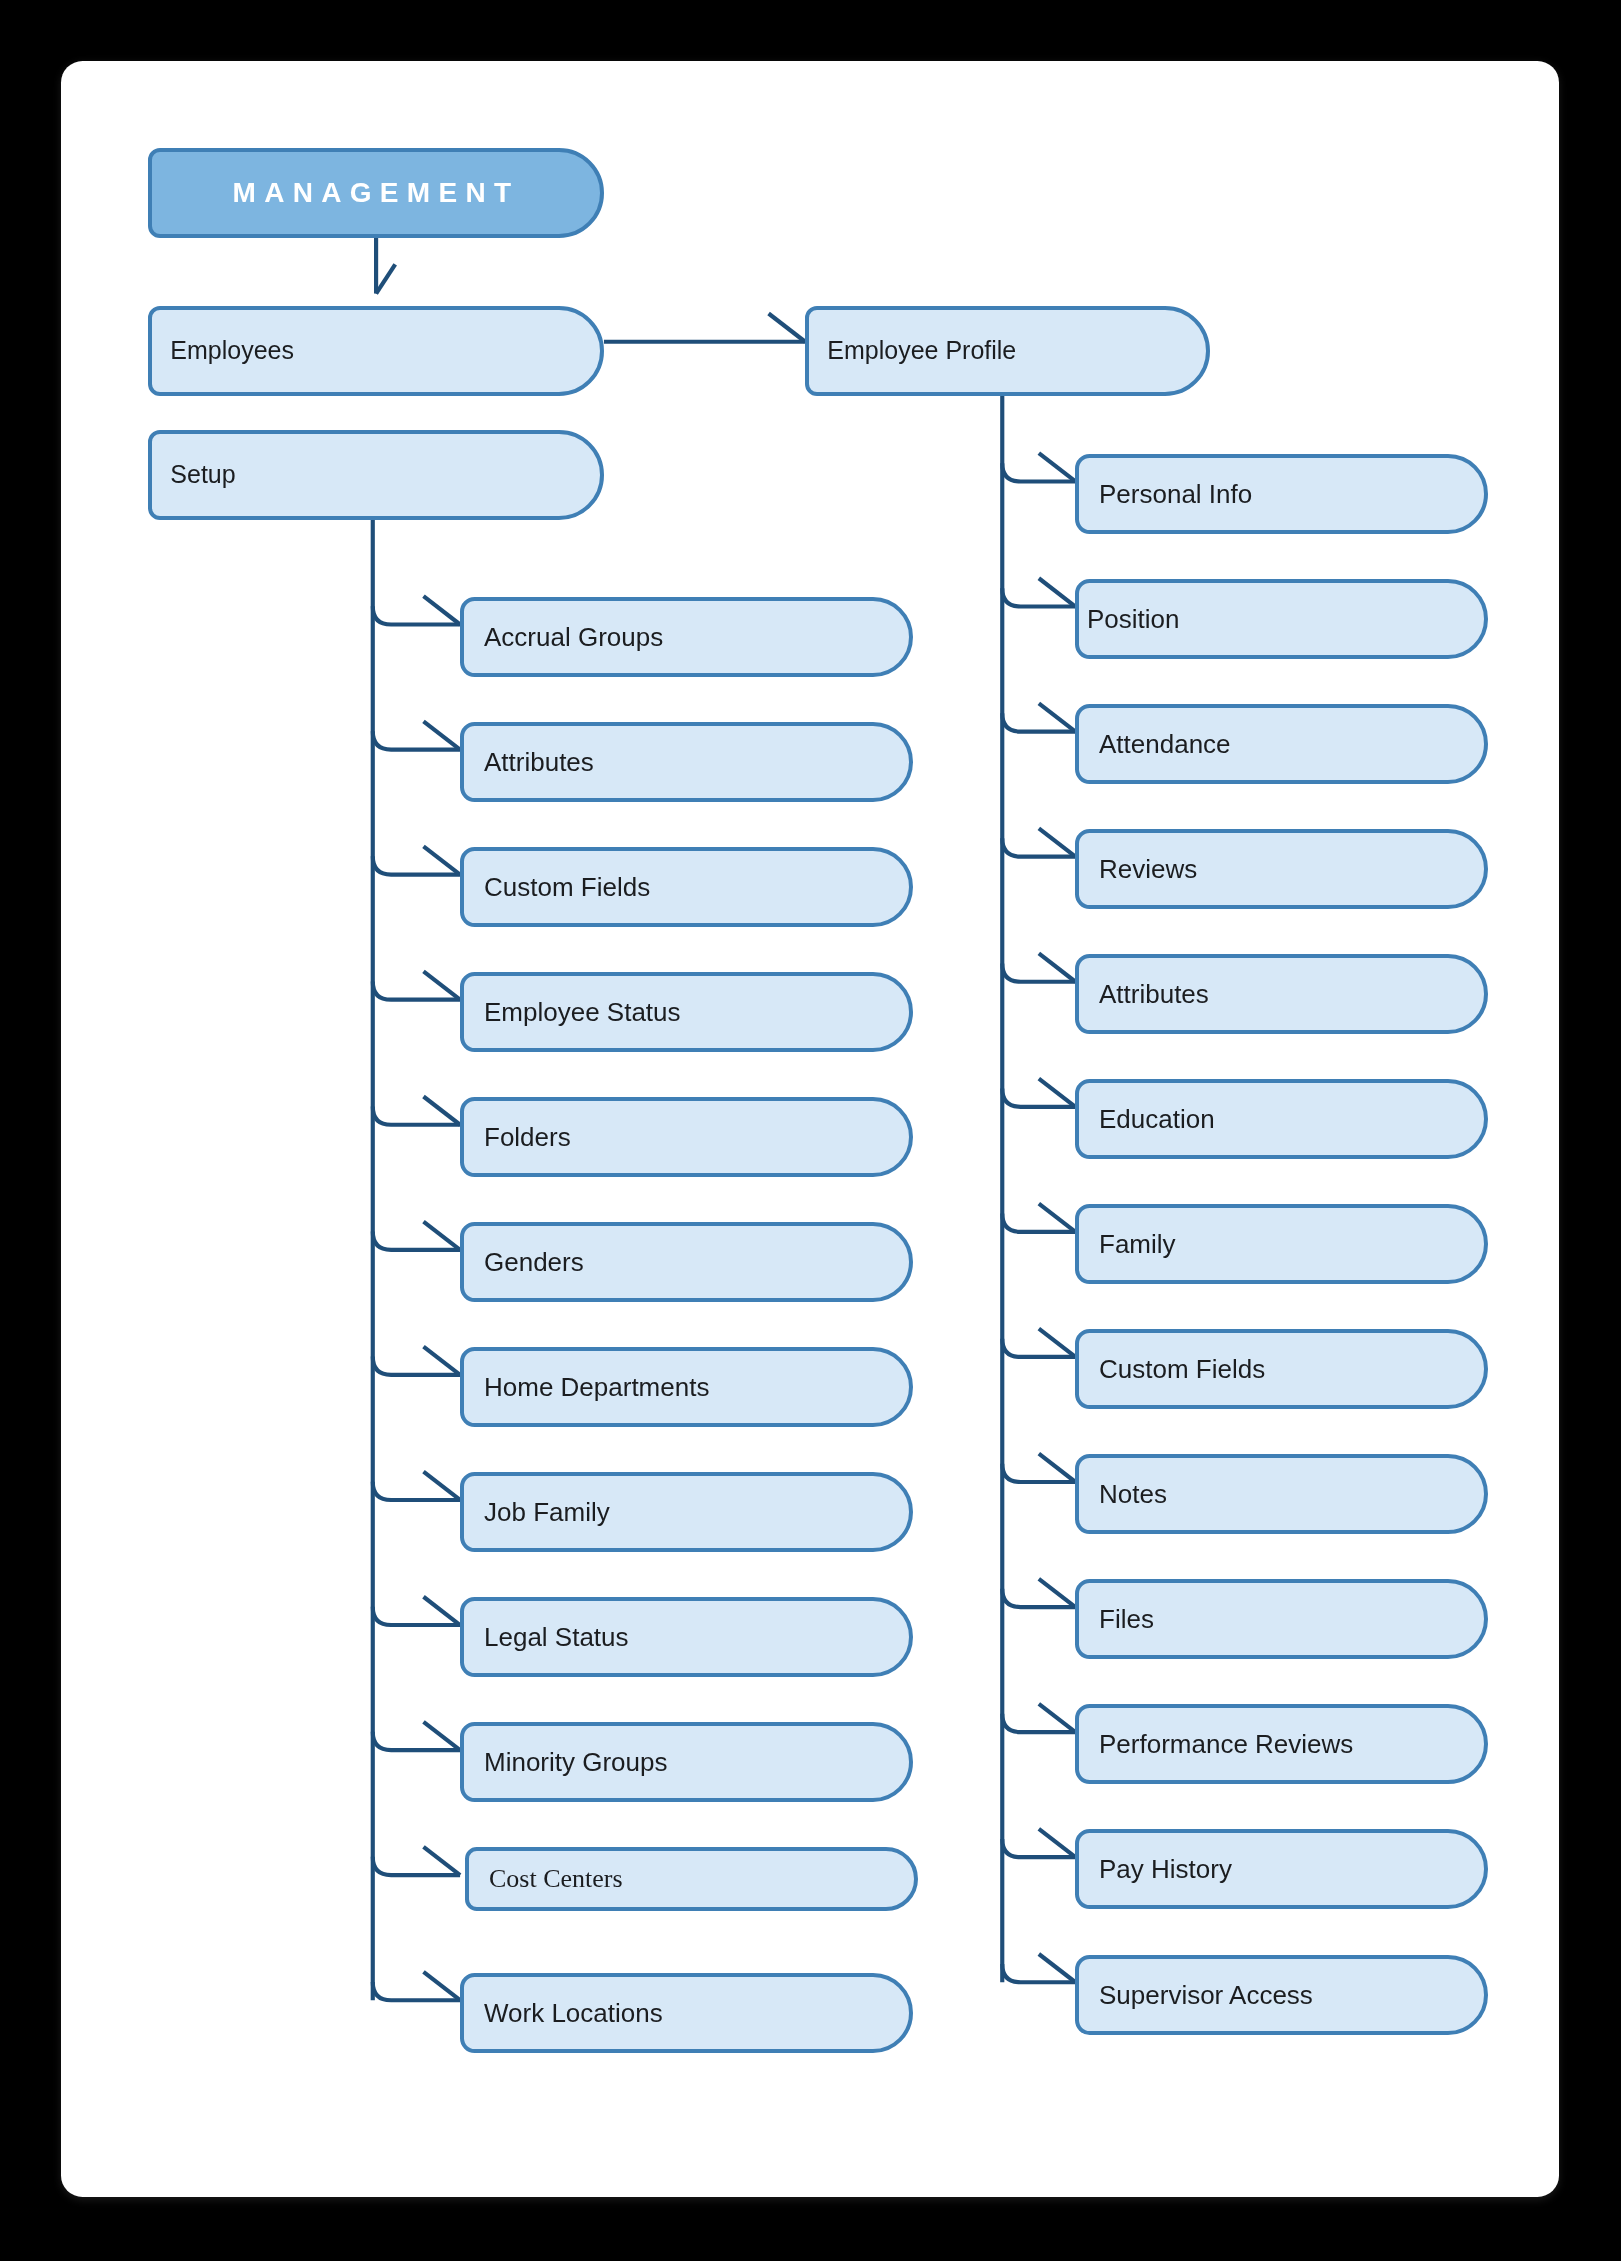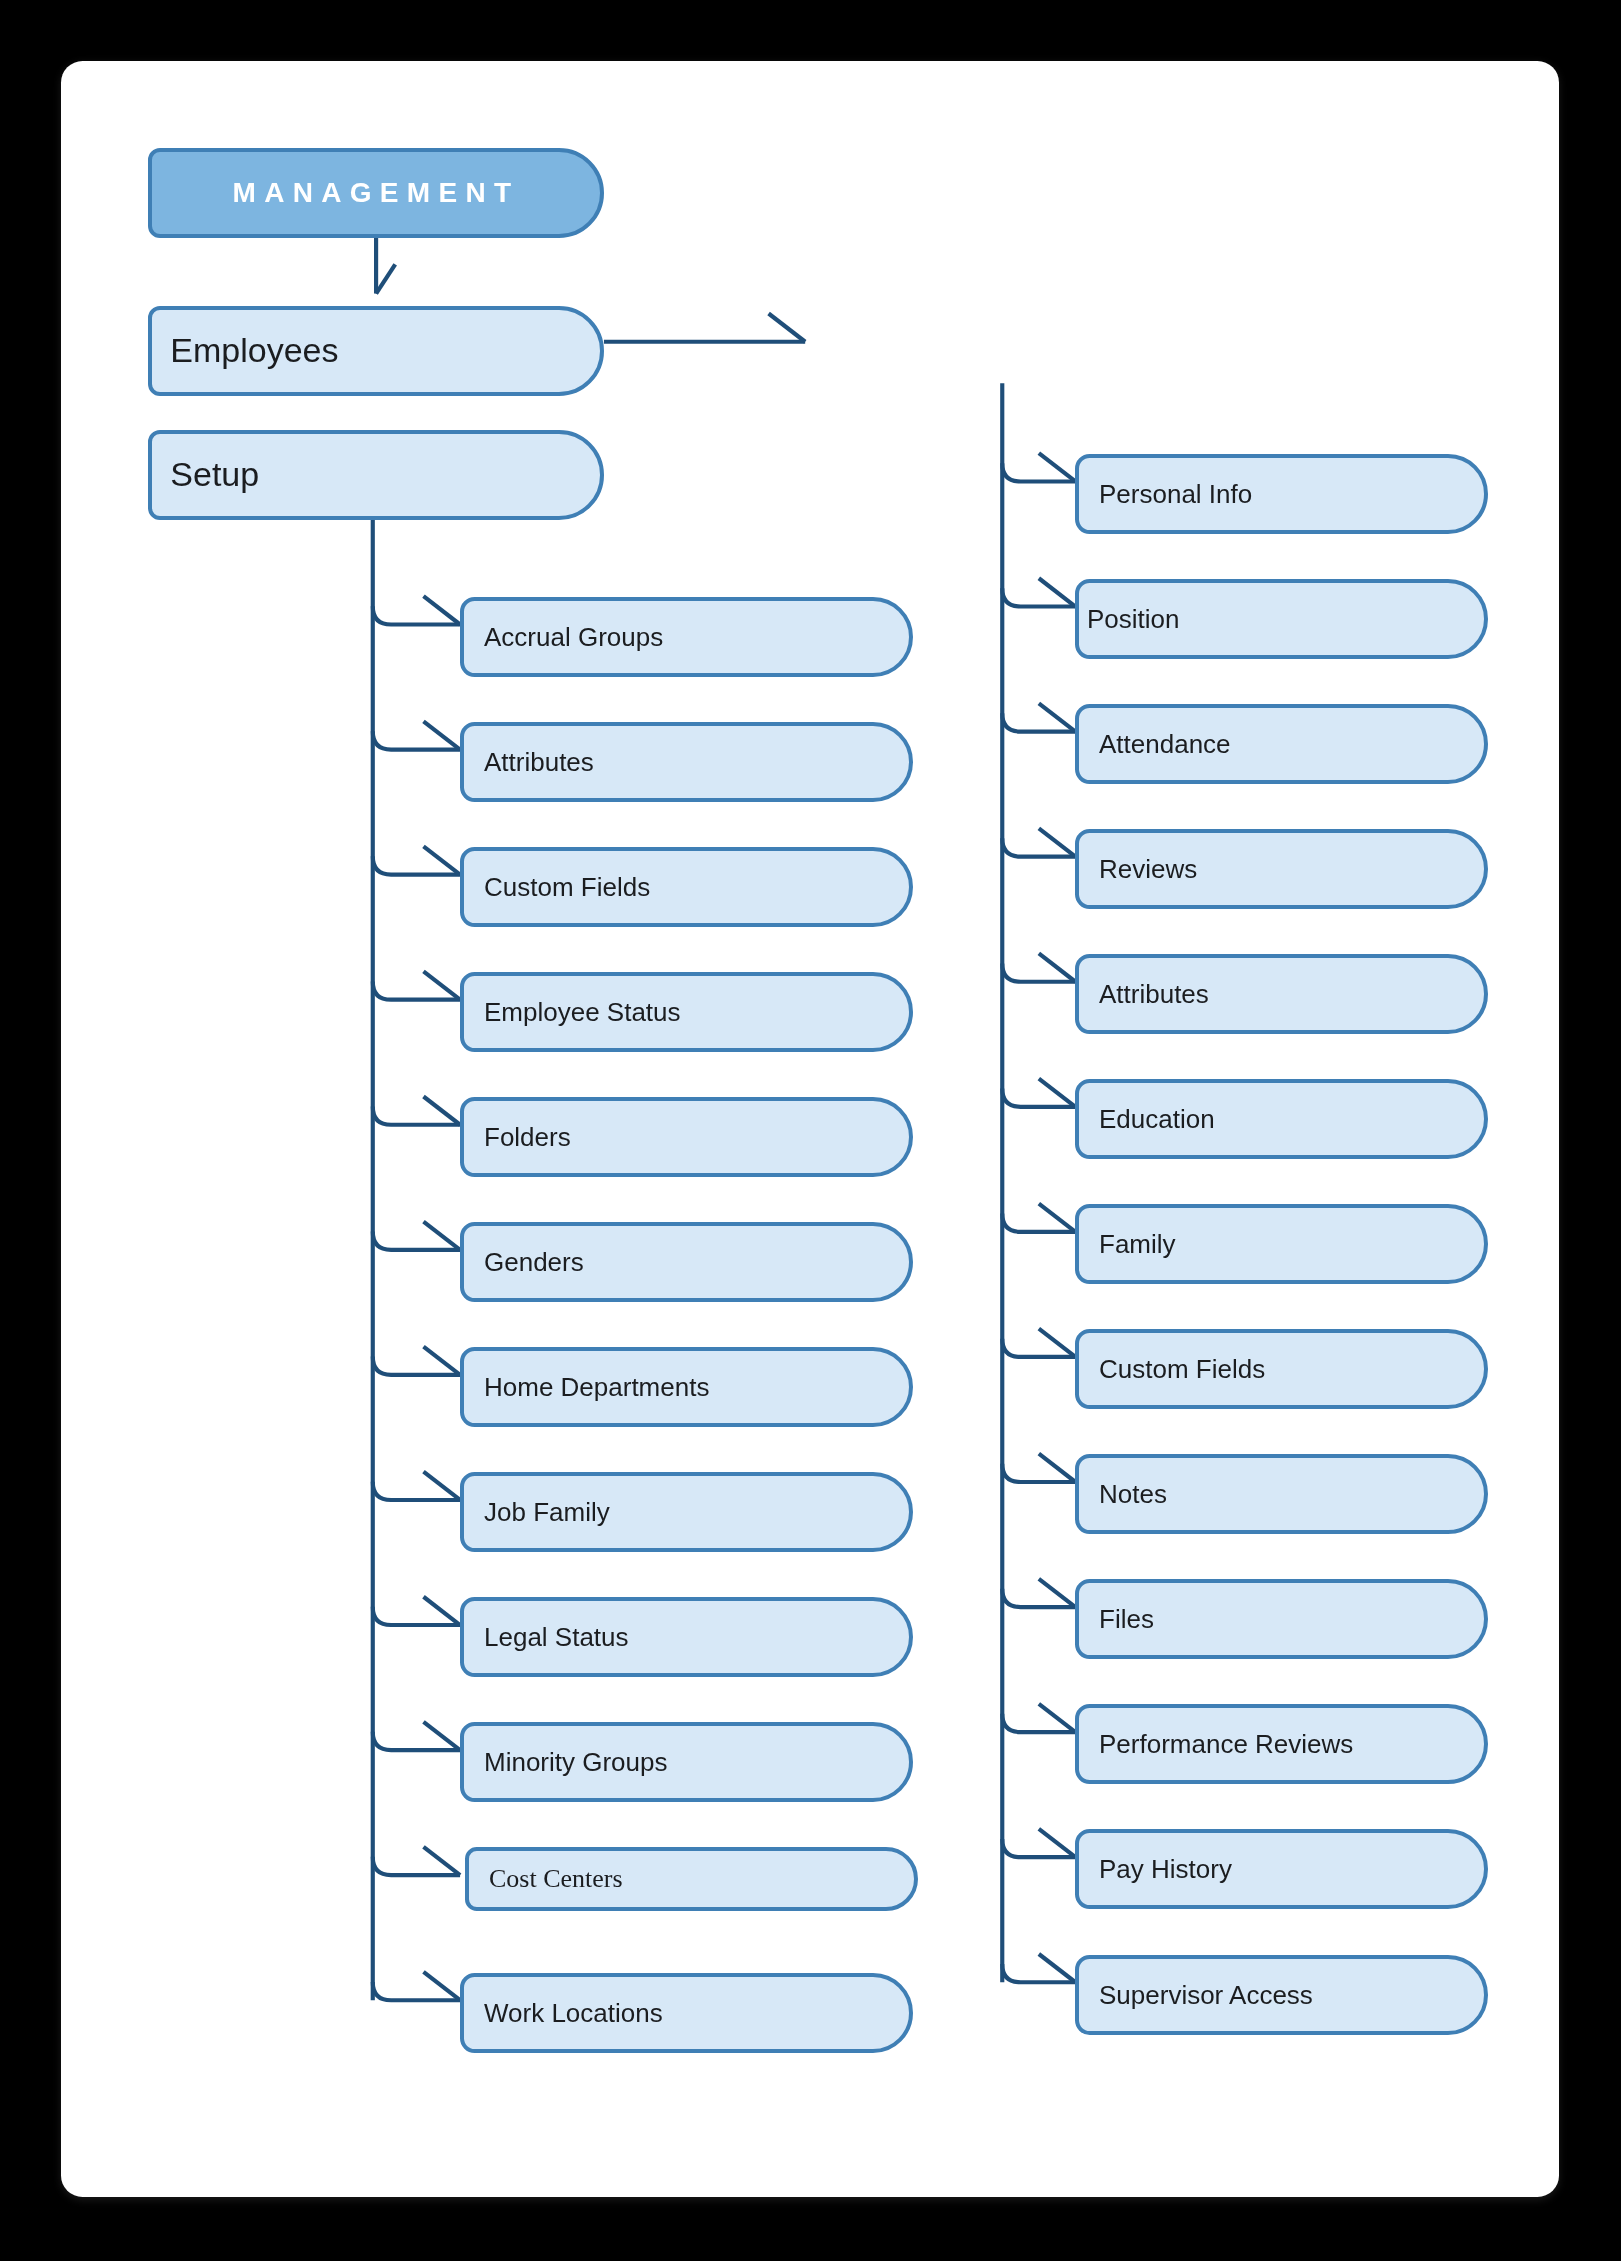--- a/index.html
+++ b/index.html
@@ -49,21 +49,21 @@
     color: #ffffff;
     justify-content: center;
     border-radius: 13.3px 50px 50px 13.3px;
     font-size: 28px;
     font-weight: 700;
     letter-spacing: 8.3px;
   }
   
   .node.lvl1 {
     border-radius: 13.3px 50px 50px 13.3px;
-    font-size: 34px;
+    font-size: 25px;
     padding-left: 18.3px;
   }
   
   .node.leaf {
     border-radius: 18.3px 50px 50px 18.3px;
     font-size: 26px;
     padding-left: 20px;
   }
   .node .label {
     white-space: nowrap;
@@ -140,20 +140,23 @@
   </div>
 
   <div class="node lvl1" style="left:148px; top:294px; width:456px; height:90px;">
     <span class="label">Employees</span>
   </div>
 
   <div class="node lvl1" style="left:148px; top:418px; width:456px; height:90px;">
     <span class="label">Setup</span>
   </div>
 
+  <div class="node lvl1" style="left:805px; top:294px; width:405px; height:90px;">
+    <span class="label">Employee Profile</span>
+  </div>
 
   <div id="setup-children">
       <div class="node leaf" style="left: 460px; top: 585px; width: 453px; height: 80px;">
         <span class="label">Accrual Groups</span>
       </div>
       <div class="node leaf" style="left: 460px; top: 710px; width: 453px; height: 80px;">
         <span class="label">Attributes</span>
       </div>
       <div class="node leaf" style="left: 460px; top: 835px; width: 453px; height: 80px;">
         <span class="label">Custom Fields</span>

